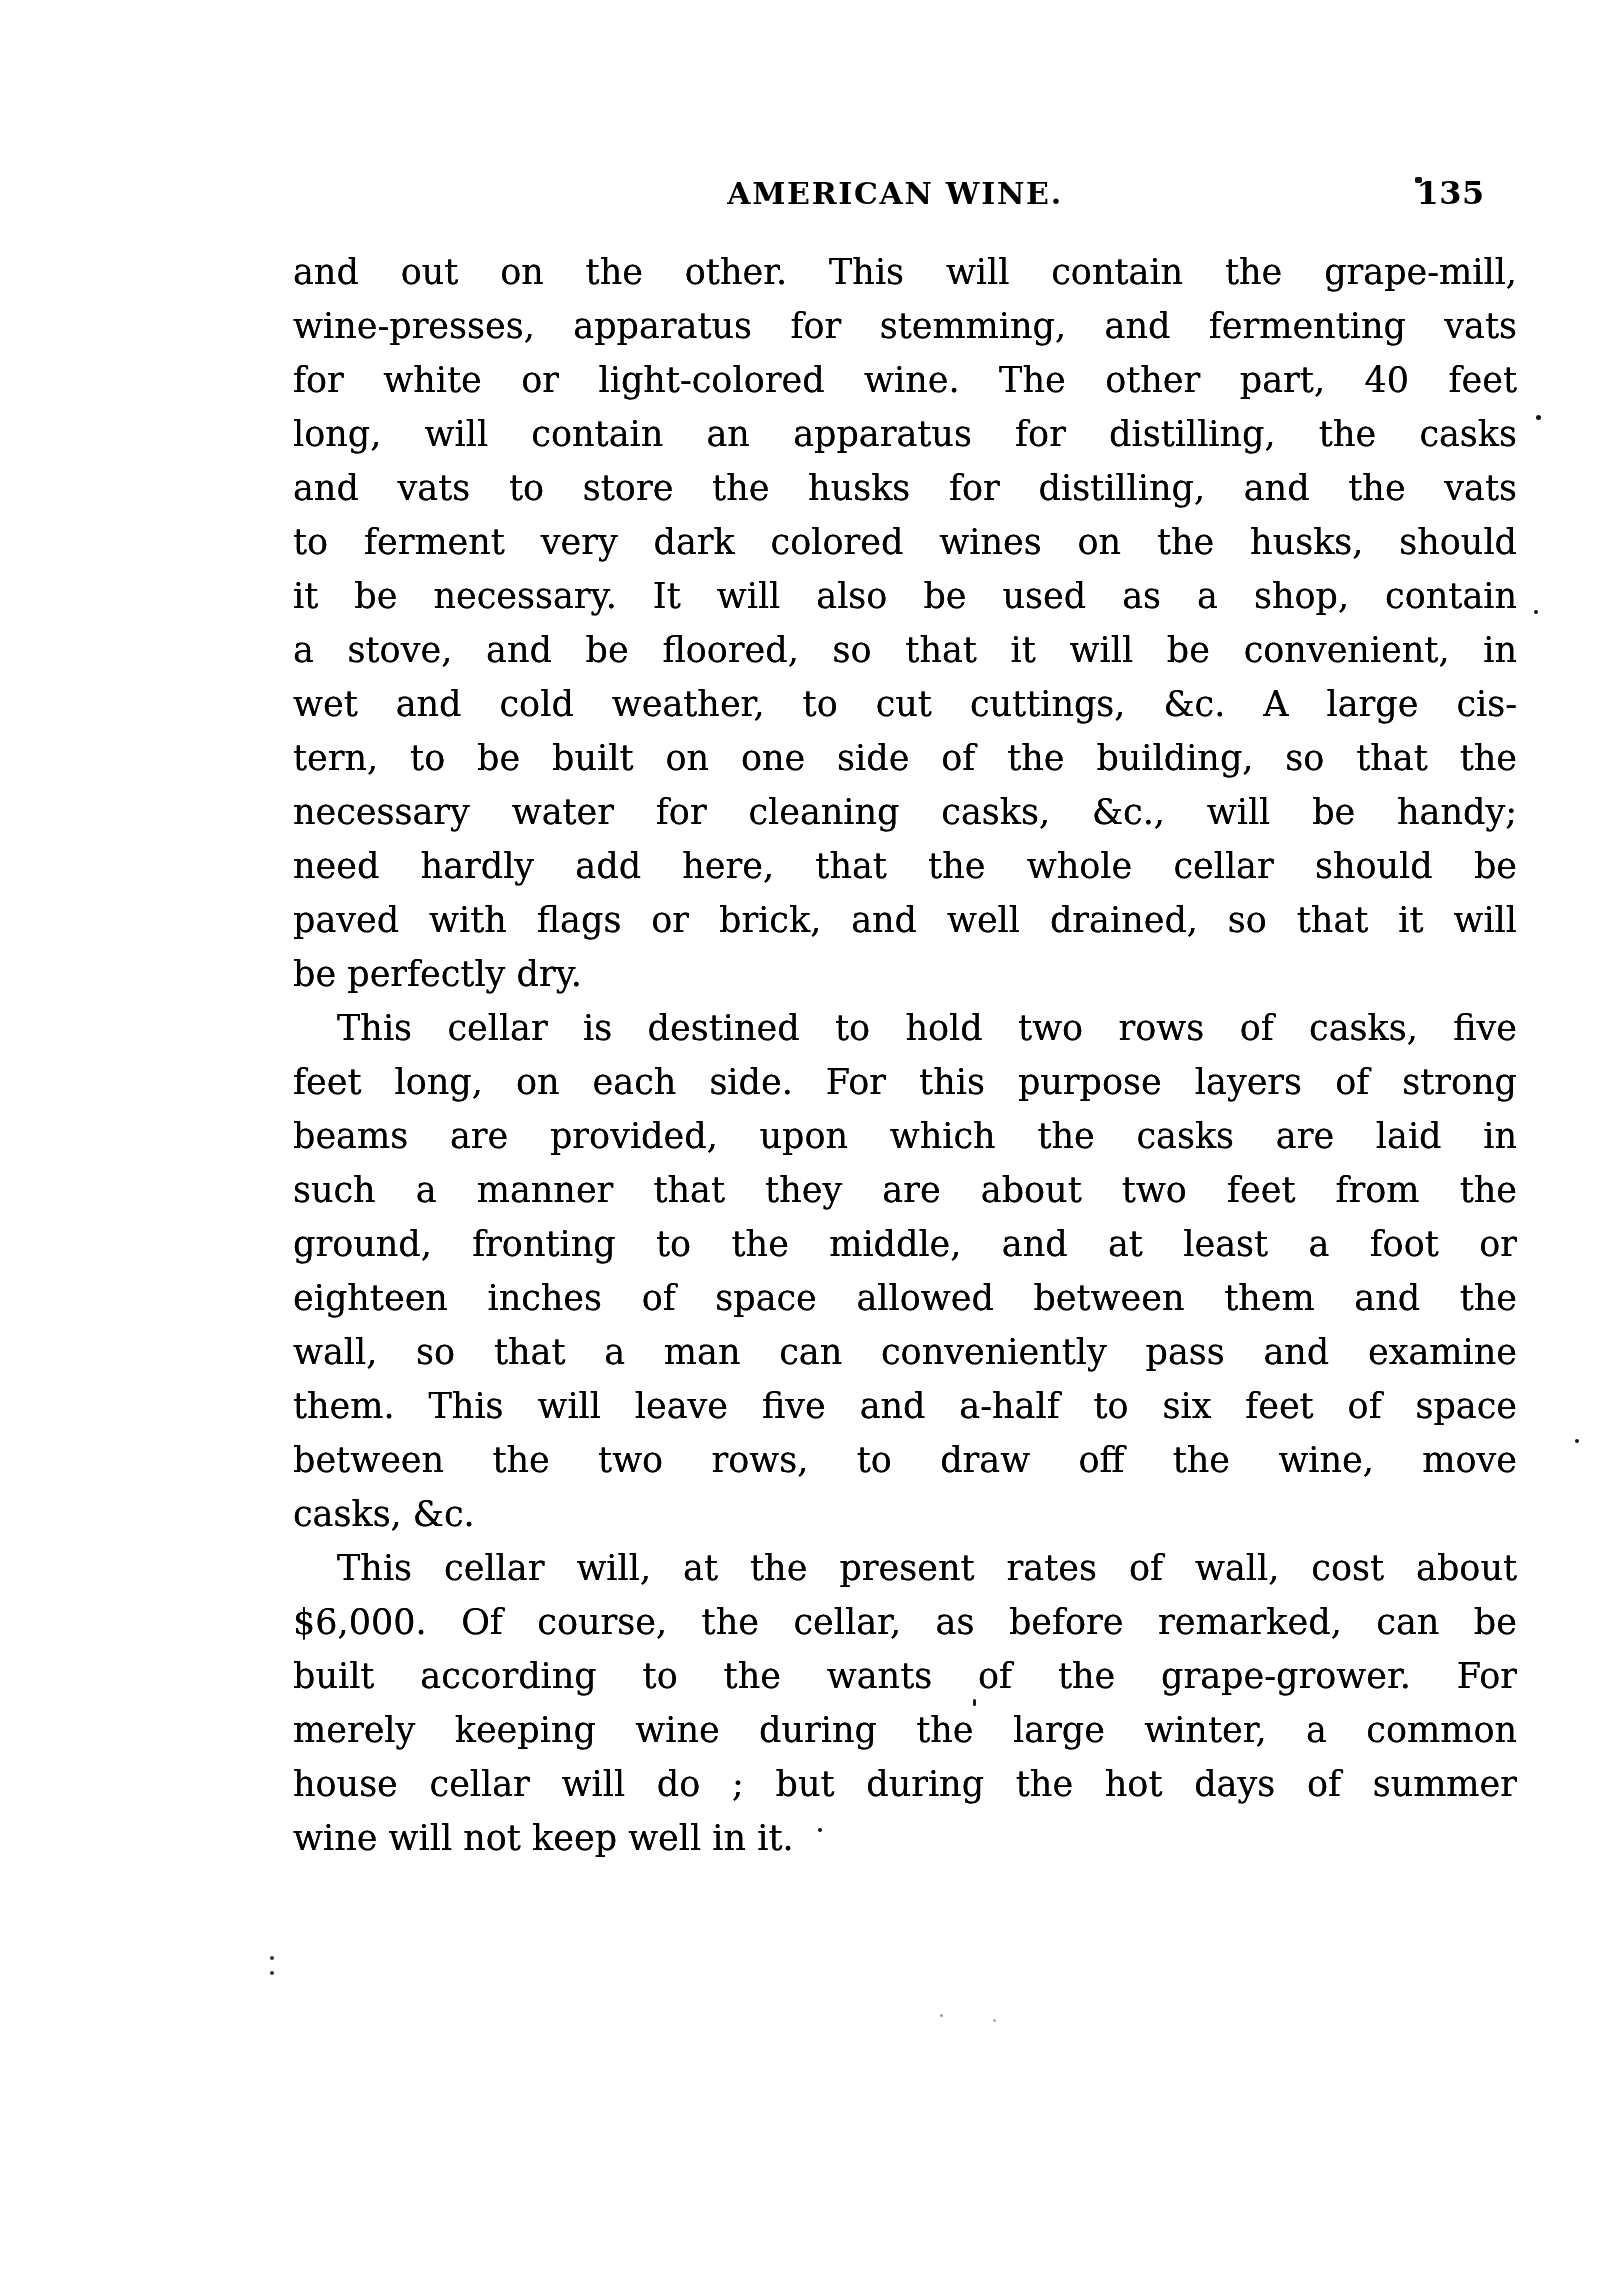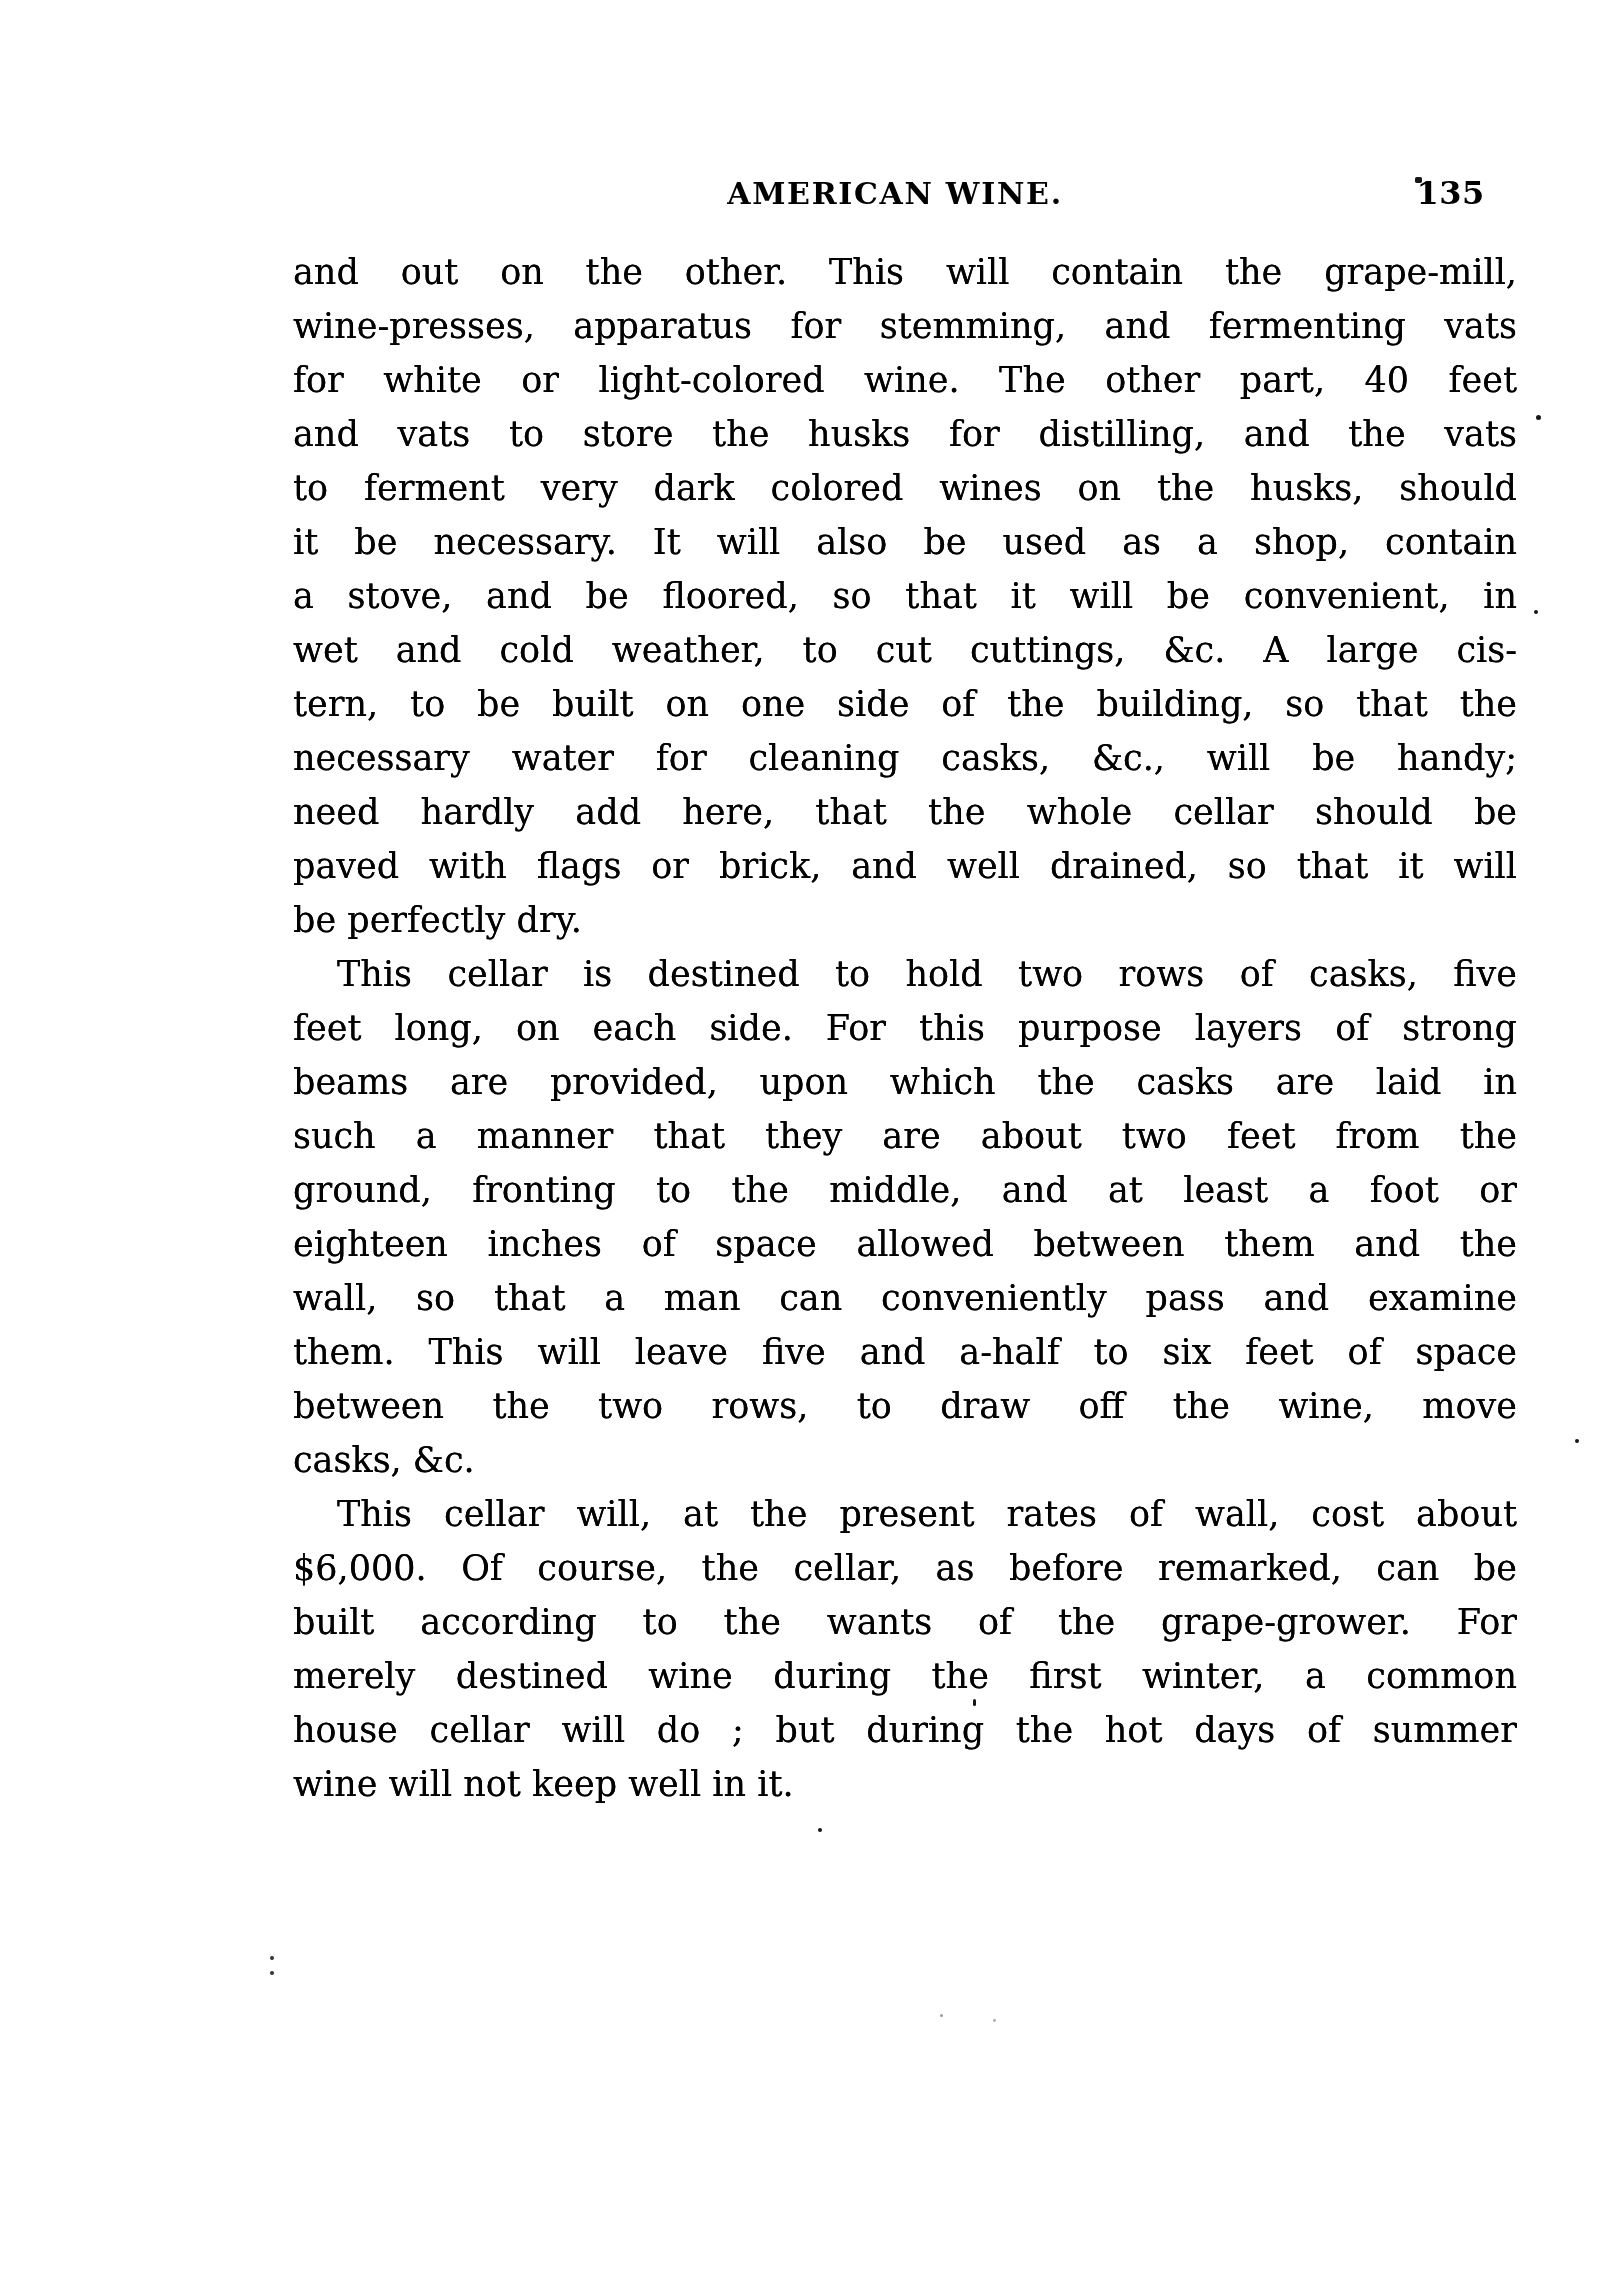--- a/index.html
+++ b/index.html
@@ -86,20 +86,21 @@
 
   <div class="page-header">
     <span class="running-title">AMERICAN WINE.</span>
     <span class="page-number">135</span>
   </div>
 
   <div class="body-text">
       <div class="line">and out on the other.  This will contain the grape-mill,</div>
       <div class="line">wine-presses, apparatus for stemming, and fermenting vats</div>
       <div class="line">for white or light-colored wine.  The other part, 40 feet</div>
+      <div class="line">long, will contain an apparatus for distilling, the casks</div>
       <div class="line">and vats to store the husks for distilling, and the vats</div>
       <div class="line">to ferment very dark colored wines on the husks, should</div>
       <div class="line">it be necessary.  It will also be used as a shop, contain</div>
       <div class="line">a stove, and be floored, so that it will be convenient, in</div>
       <div class="line">wet and cold weather, to cut cuttings, &amp;c.  A large cis-</div>
       <div class="line">tern, to be built on one side of the building, so that the</div>
       <div class="line">necessary water for cleaning casks, &amp;c., will be handy;</div>
       <div class="line">need hardly add here, that the whole cellar should be</div>
       <div class="line">paved with flags or brick, and well drained, so that it will</div>
       <div class="line para-last">be perfectly dry.</div>
@@ -109,21 +110,21 @@
       <div class="line">such a manner that they are about two feet from the</div>
       <div class="line">ground, fronting to the middle, and at least a foot or</div>
       <div class="line">eighteen inches of space allowed between them and the</div>
       <div class="line">wall, so that a man can conveniently pass and examine</div>
       <div class="line">them.  This will leave five and a-half to six feet of space</div>
       <div class="line">between the two rows, to draw off the wine, move</div>
       <div class="line para-last">casks, &amp;c.</div>
       <div class="line para-first-indent">This cellar will, at the present rates of wall, cost about</div>
       <div class="line">$6,000.  Of course, the cellar, as before remarked, can be</div>
       <div class="line">built according to the wants of the grape-grower.  For</div>
-      <div class="line">merely destined wine during the first winter, a common</div>
+      <div class="line">merely keeping wine during the large winter, a common</div>
       <div class="line">house cellar will do ; but during the hot days of summer</div>
       <div class="line para-last">wine will not keep well in it.</div>
     </div>
 
   <div class="speck bar" style="left:1415px; top:177px;  width:6.6px; height:5.5px;"></div>
   <div class="speck" style="left:1536px; top:415px;  width:5px;  height:5px;"></div>
   <div class="speck" style="left:1534px; top:610px; width:4.4px;  height:4.4px;"></div>
   <div class="speck" style="left:1575px; top:1439px; width:4.4px;  height:4.4px;"></div>
   <div class="speck bar" style="left:973px; top:1699px; width:3.3px;  height:6.6px;"></div>
   <div class="speck" style="left:818px; top:1828px; width:3.9px;  height:3.9px;"></div>

